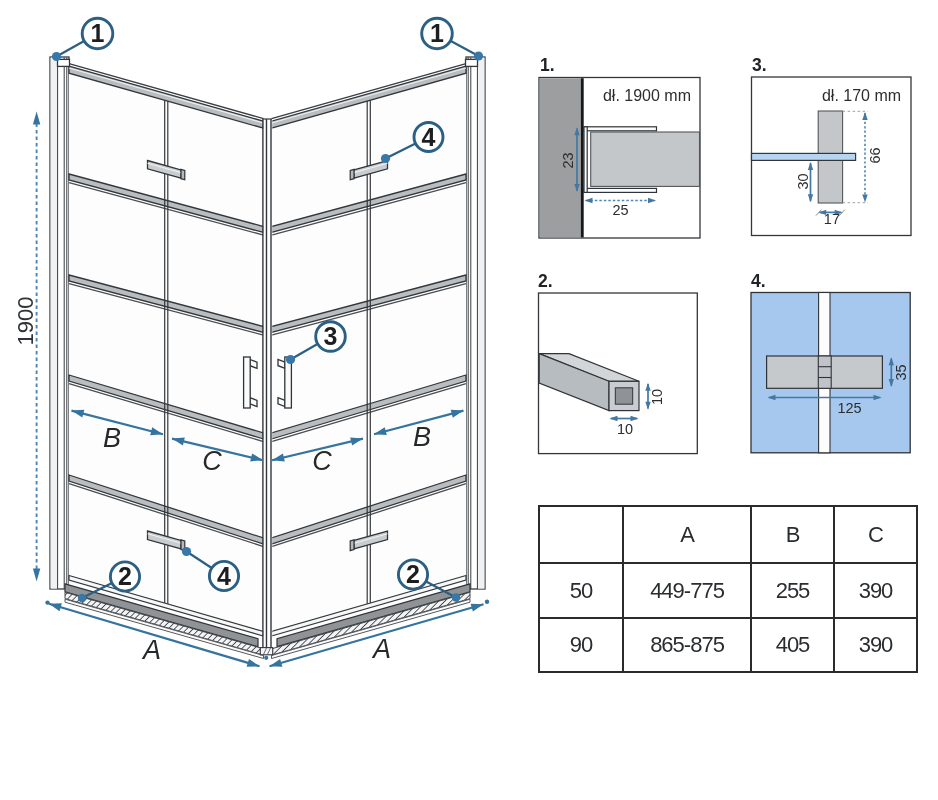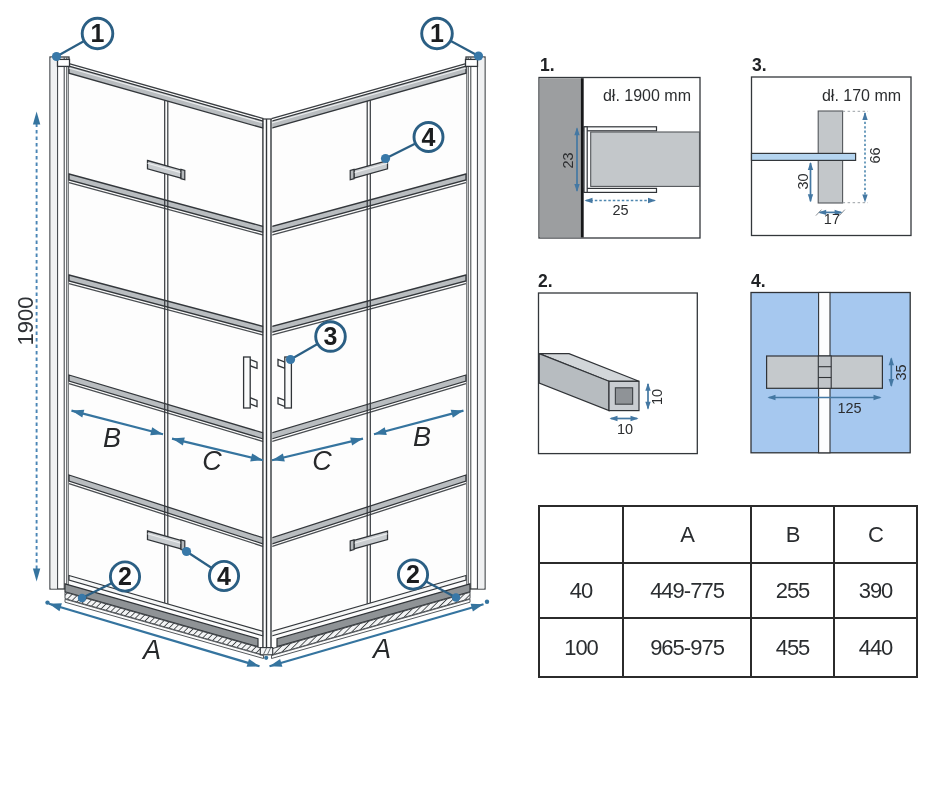--- a/index.html
+++ b/index.html
@@ -371,25 +371,25 @@
       <col style="width:83px">
     </colgroup>
   <tbody>
       <tr style="height:57px">
         <td></td>
         <td>A</td>
         <td>B</td>
         <td>C</td>
       </tr>
   <tr style="height:55px">
-        <td>40</td>
+        <td>50</td>
         <td>449-775</td>
         <td>255</td>
         <td>390</td>
       </tr>
-  <tr style="height:59px">
-        <td>100</td>
-        <td>965-975</td>
-        <td>455</td>
-        <td>440</td>
+  <tr style="height:54px">
+        <td>90</td>
+        <td>865-875</td>
+        <td>405</td>
+        <td>390</td>
       </tr>
 </tbody>
   </table>
 
 </body></html>

